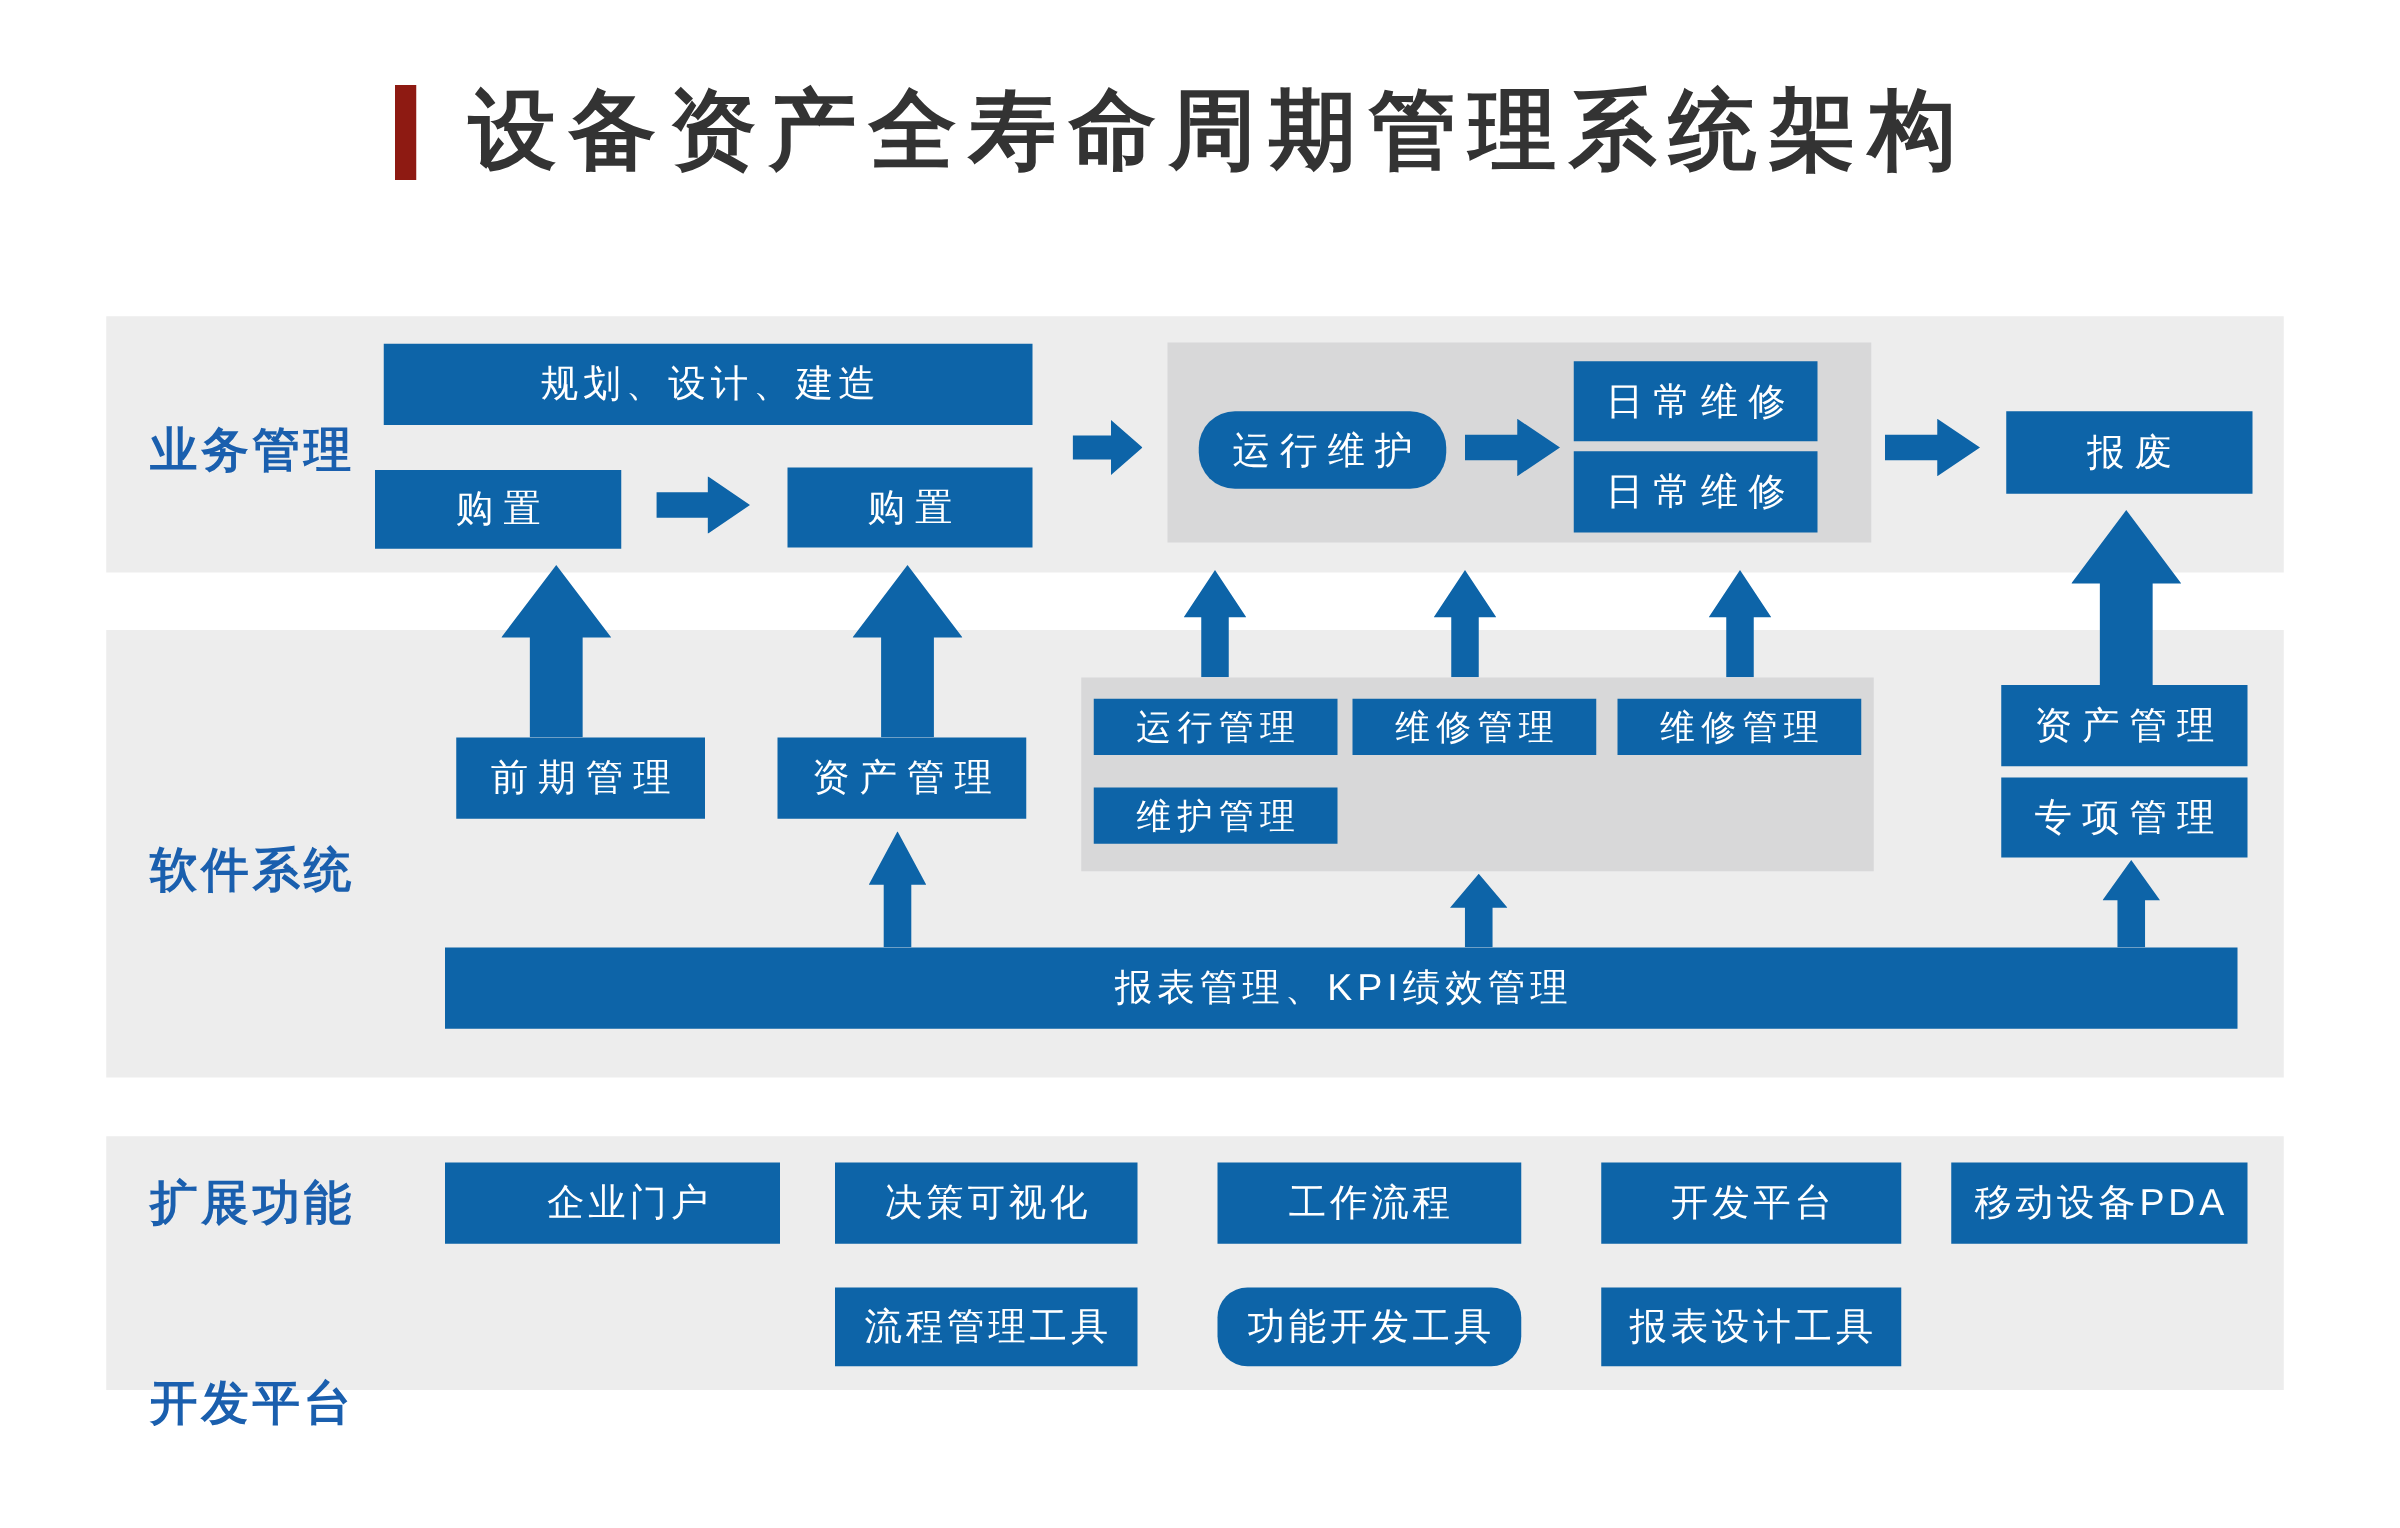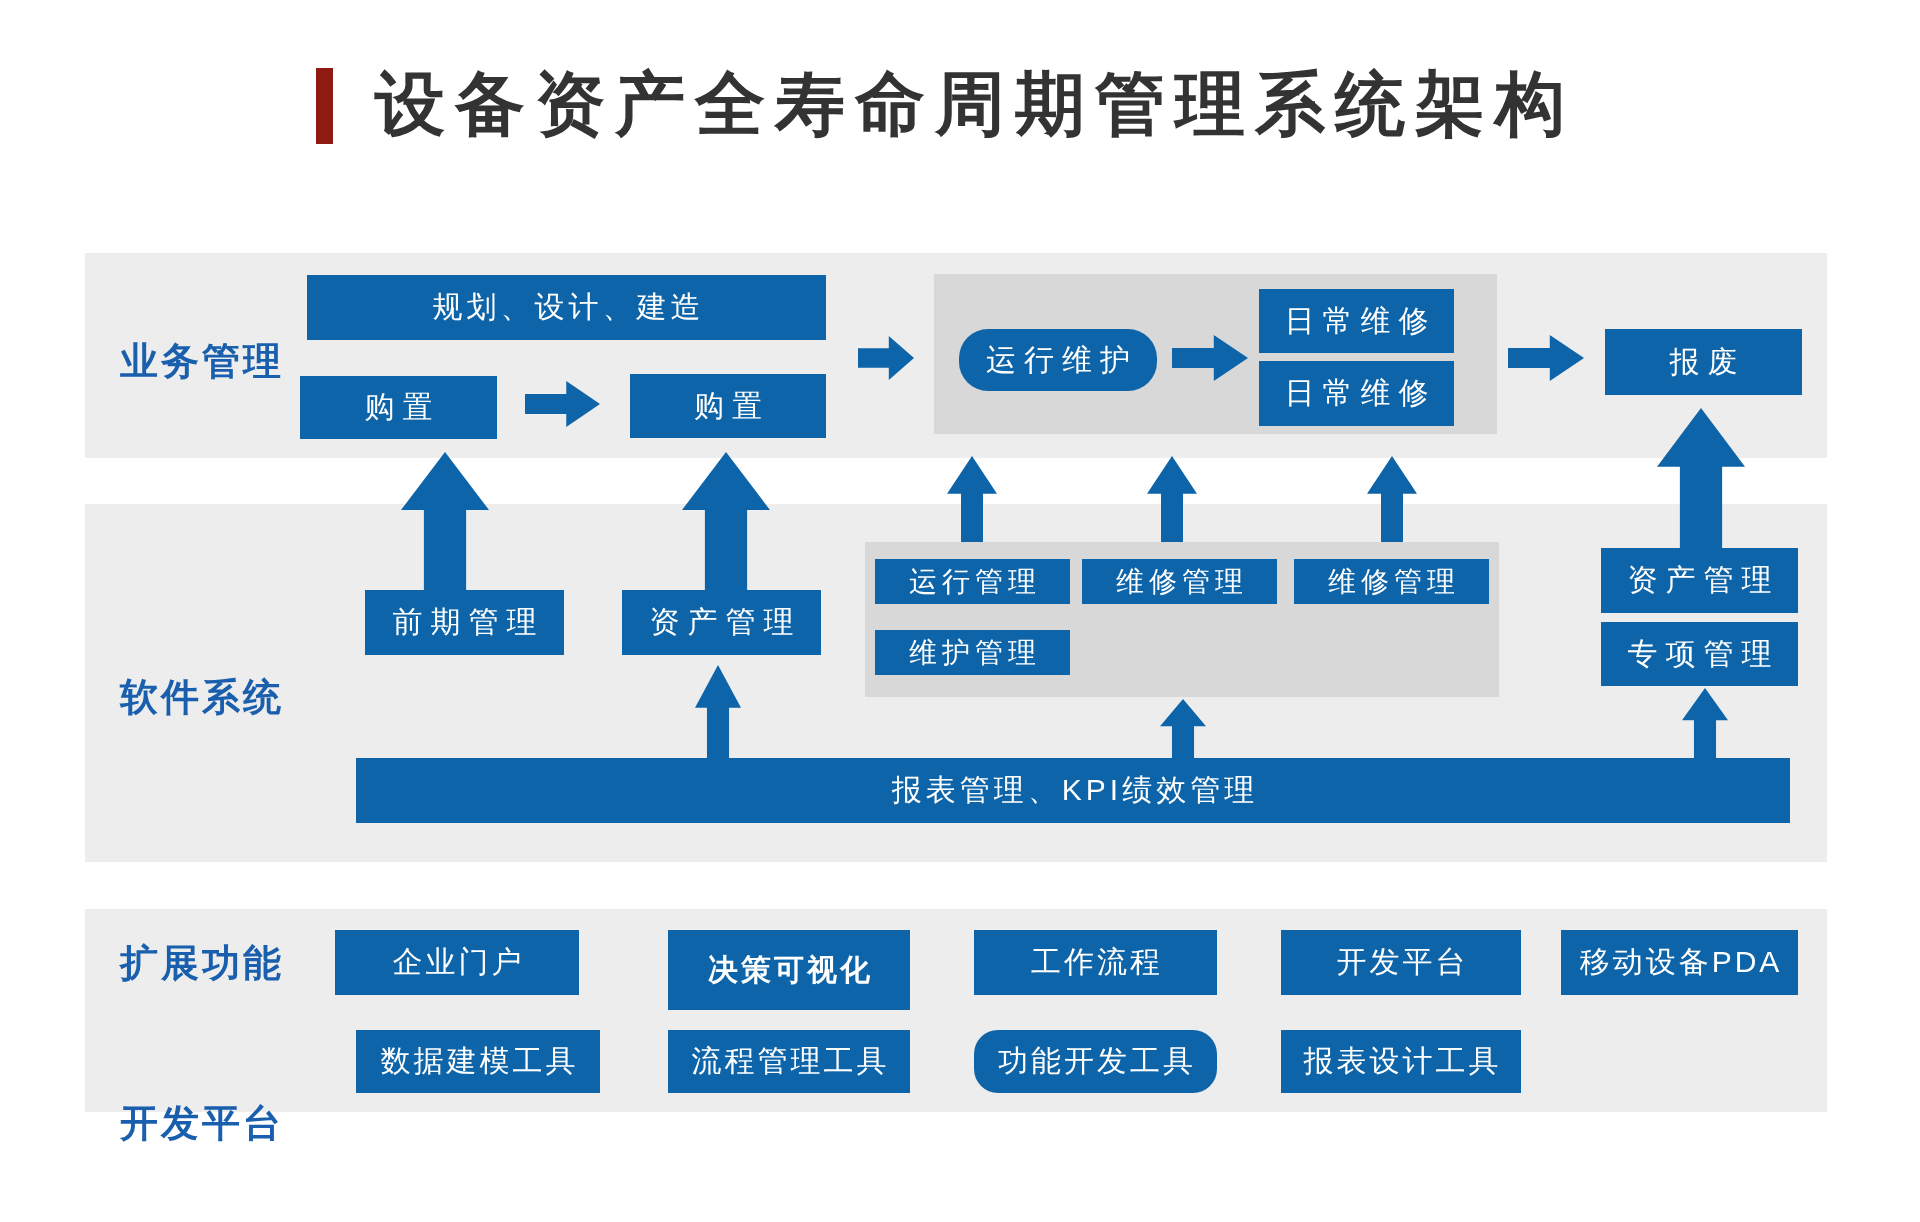--- a/index.html
+++ b/index.html
@@ -95,24 +95,23 @@
   <div class="bbox small" style="left:875px;top:630px;width:195px;height:45px;">维护管理</div>
 
   <div class="bbox" style="left:1601px;top:548px;width:197px;height:65px;">资产管理</div>
   <div class="bbox" style="left:1601px;top:622px;width:197px;height:64px;">专项管理</div>
 
   <div class="arrow arrow-up-small" style="left:695px;top:665px;width:46px;height:93px;"></div>
   <div class="arrow arrow-up-small" style="left:1160px;top:699px;width:46px;height:59px;"></div>
   <div class="arrow arrow-up-small" style="left:1682px;top:688px;width:46px;height:70px;"></div>
   <div class="bbox wide" style="left:356px;top:758px;width:1434px;height:65px;">报表管理、KPI绩效管理</div>
 
-  <div class="bbox row3" style="left:335px;top:930px;width:244px;height:65px;">企业门户</div>
-  <div class="bbox row3" style="left:668px;top:930px;width:242px;height:80px;font-weight:bold;">决策可视化</div>
+  <div class="bbox row3" style="left:356px;top:930px;width:244px;height:65px;padding-left:24px;">企业门户</div>
+  <div class="bbox row3" style="left:668px;top:930px;width:242px;height:65px;">决策可视化</div>
   <div class="bbox row3" style="left:974px;top:930px;width:243px;height:65px;">工作流程</div>
   <div class="bbox row3" style="left:1281px;top:930px;width:240px;height:65px;">开发平台</div>
   <div class="bbox row3" style="left:1561px;top:930px;width:237px;height:65px;">移动设备PDA</div>
 
-  <div class="bbox row3" style="left:356px;top:1030px;width:244px;height:63px;">数据建模工具</div>
   <div class="bbox row3" style="left:668px;top:1030px;width:242px;height:63px;">流程管理工具</div>
   <div class="bbox row3" style="left:974px;top:1030px;width:243px;height:63px;border-radius:24px;">功能开发工具</div>
   <div class="bbox row3" style="left:1281px;top:1030px;width:240px;height:63px;">报表设计工具</div>
 
 </div>
 
 </body></html>

